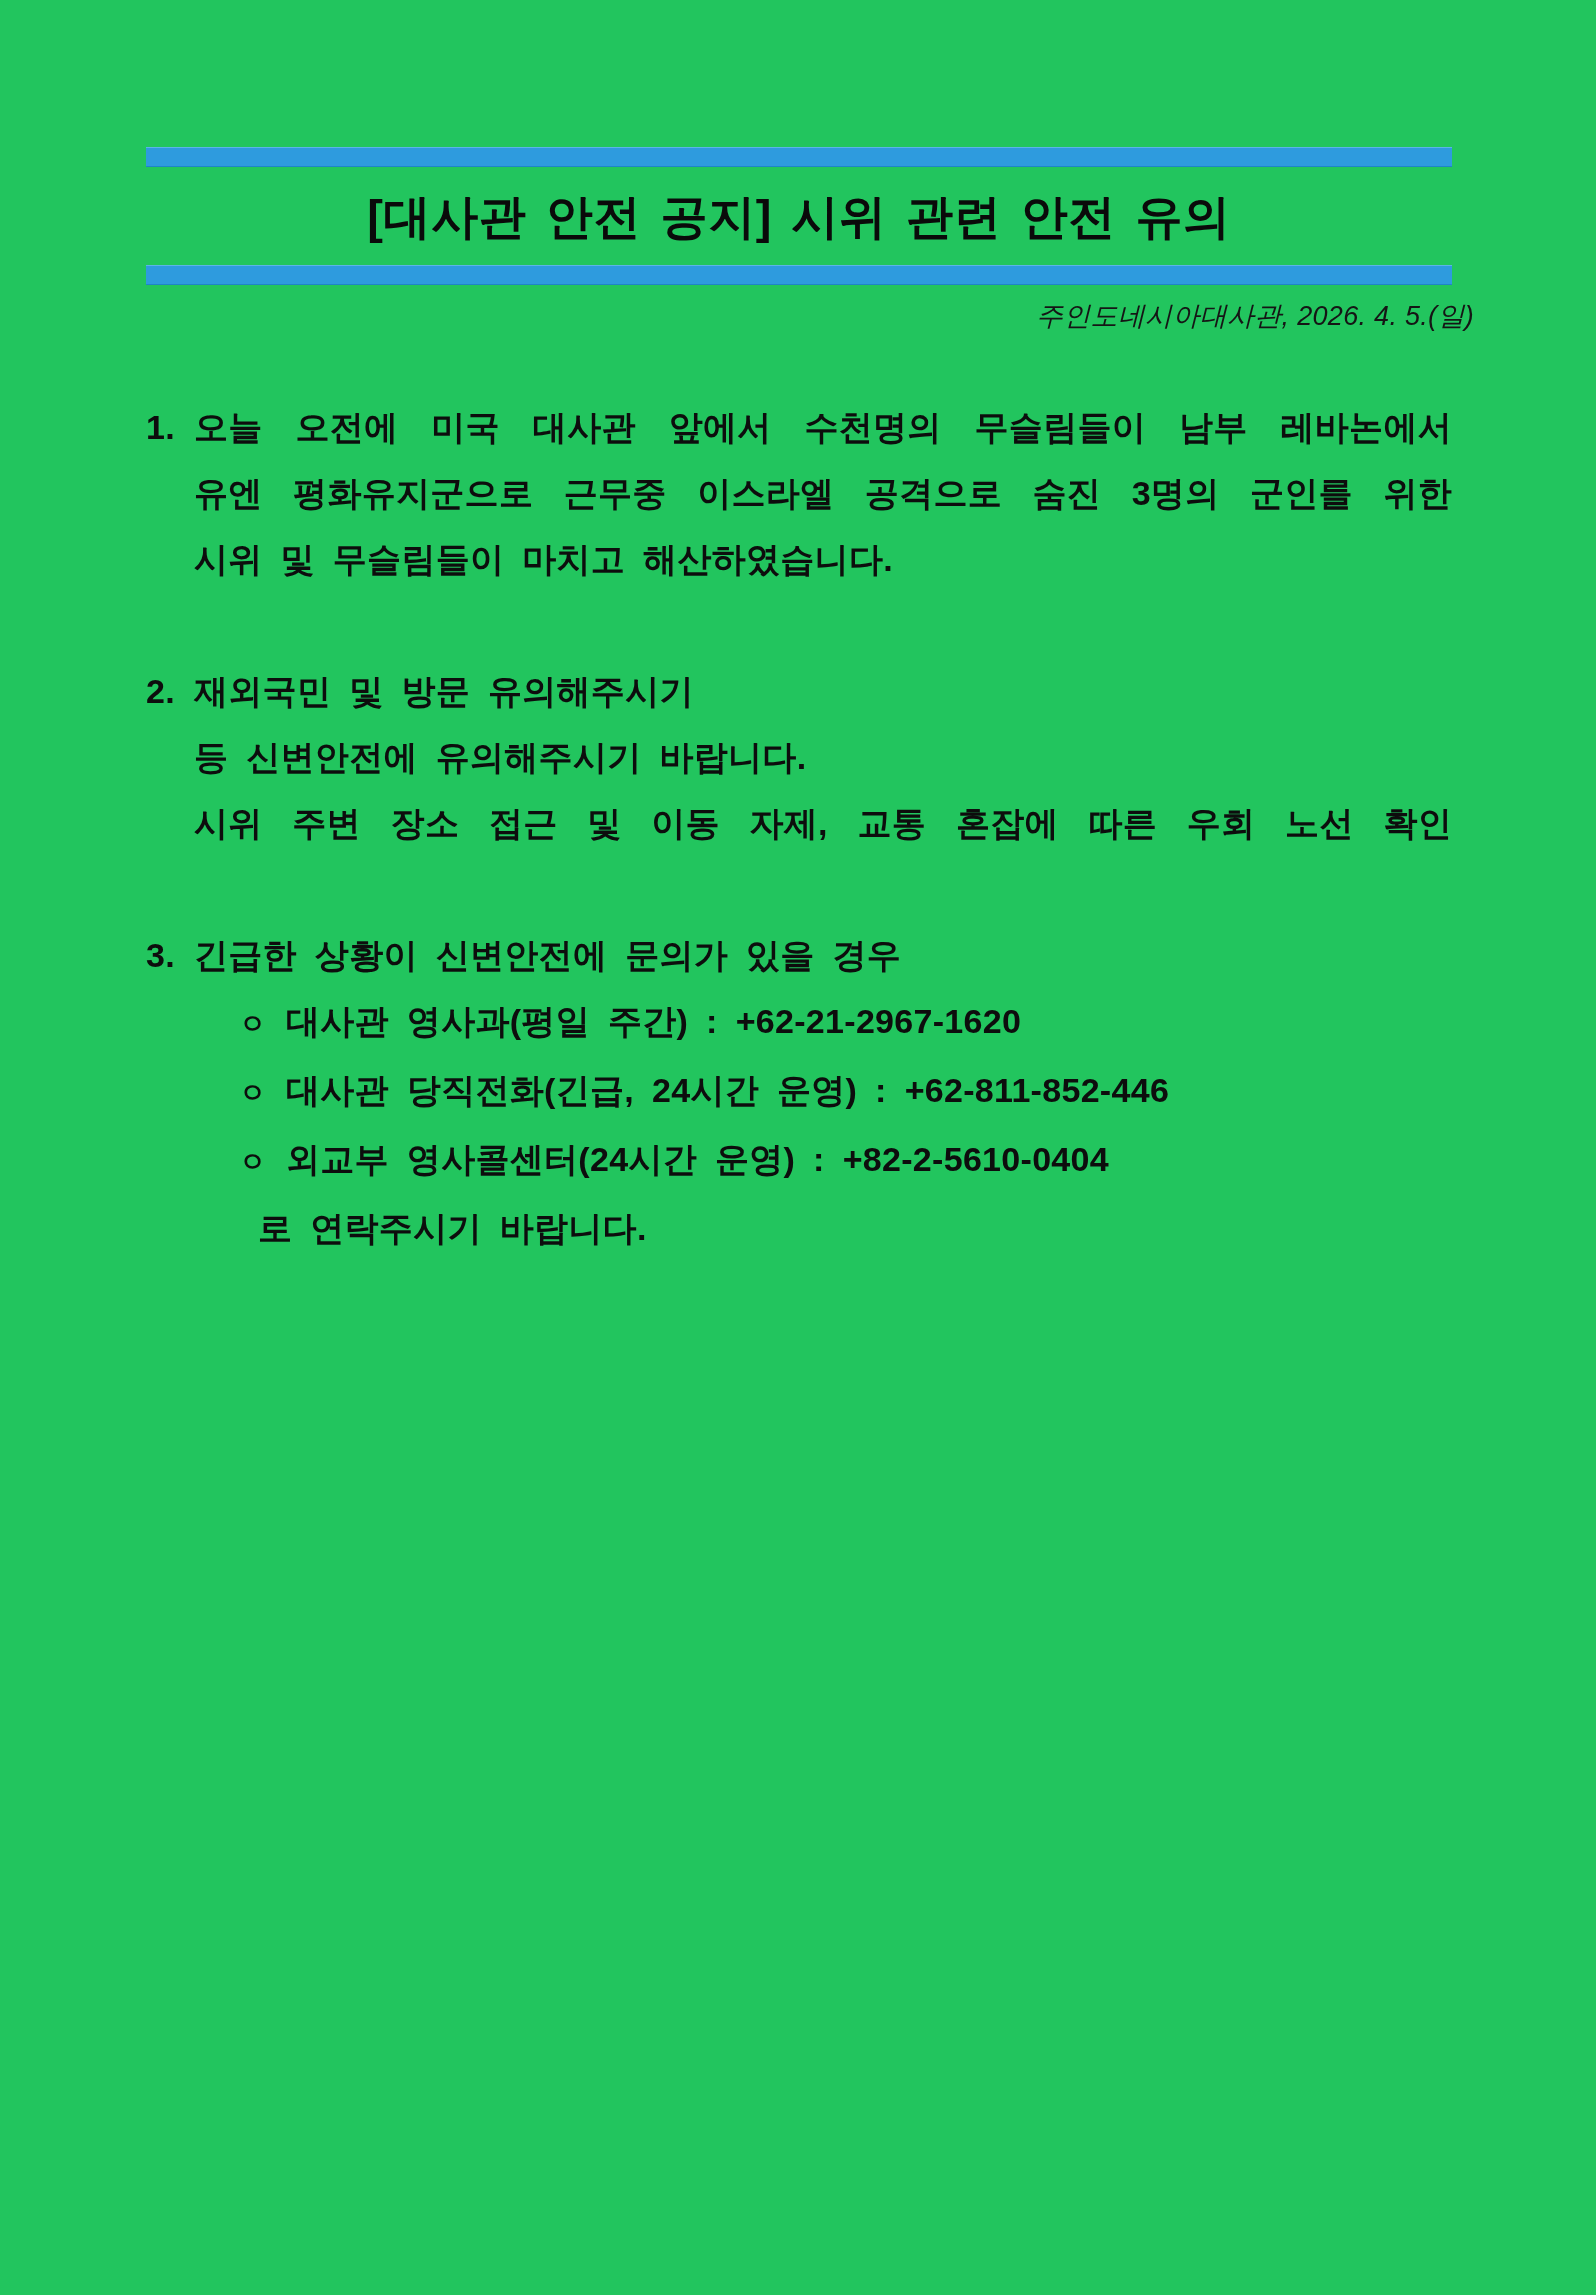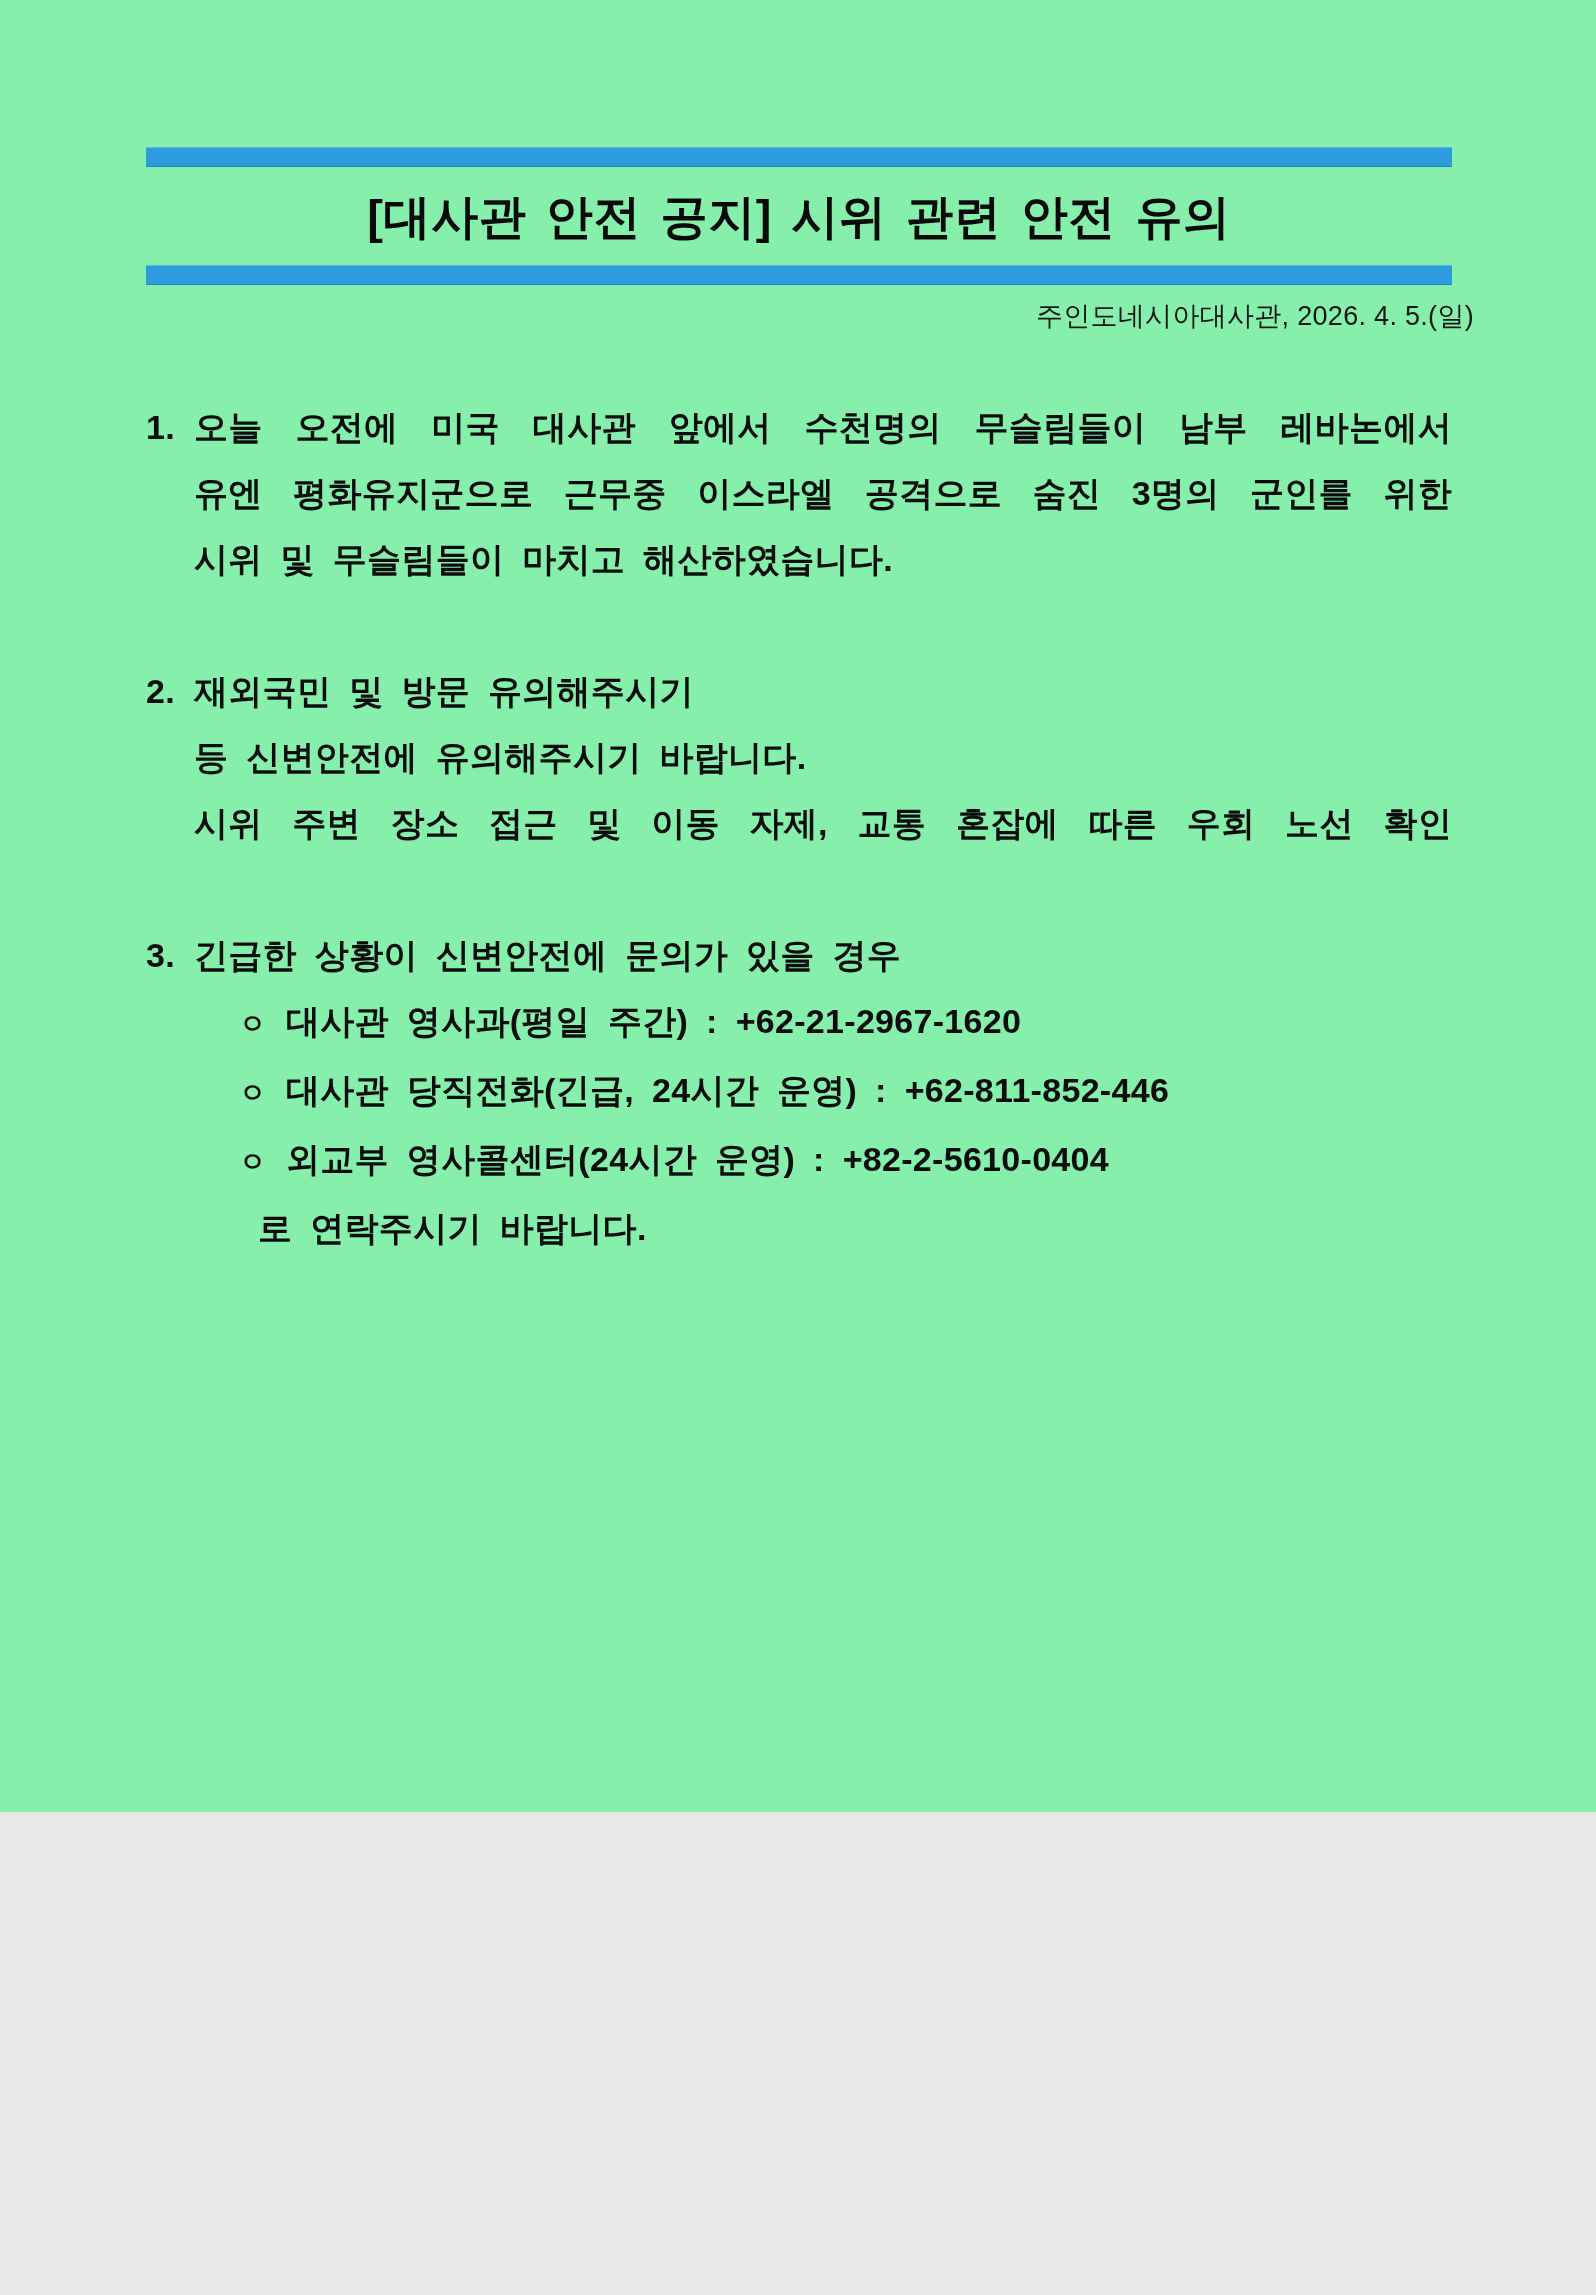--- a/index.html
+++ b/index.html
@@ -3,22 +3,22 @@
 <meta charset="utf-8">
 <style>
   html, body {
     margin: 0;
     padding: 0;
     background: #e8e8e8;
   }
   .page {
     position: relative;
     width: 1596px;
-    height: 1812px;
-    background: #86efac;
+    height: 2295px;
+    background: #22c55e;
     font-family: "Liberation Sans", "DejaVu Sans", sans-serif;
     color: #0d0d0d;
     overflow: hidden;
   }
   .rule {
     position: absolute;
     left: 146px;
     width: 1306px;
     height: 20px;
     background: #2e9bde;
@@ -44,20 +44,21 @@
   }
   .byline {
     position: absolute;
     top: 299px;
     right: 122px;
     font-size: 27px;
     line-height: 35px;
     font-weight: normal;
     letter-spacing: 0.3px;
     color: #151515;
+    font-style: italic;
   }
   .doc-body {
     position: absolute;
     top: 394px;
     left: 146px;
     width: 1306px;
     font-size: 34px;
     line-height: 66px;
     font-weight: bold;
     letter-spacing: 0.3px;

